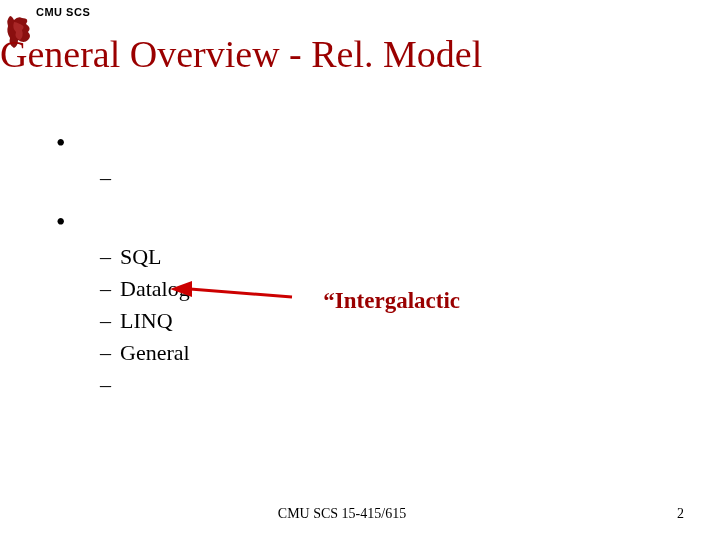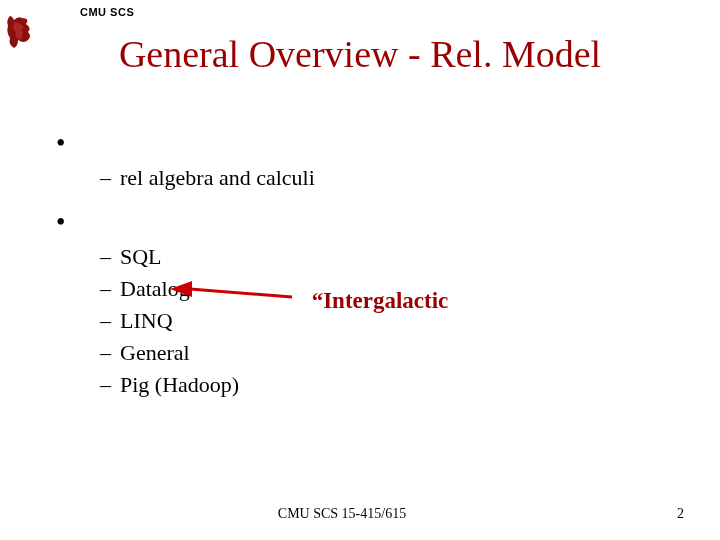--- a/index.html
+++ b/index.html
@@ -14,35 +14,33 @@
   }
   .header-label {
     position: absolute;
     top: 6px;
     left: 36px;
     font-size: 11px;
     font-weight: bold;
     color: #000;
     font-family: Arial, sans-serif;
     letter-spacing: 0.5px;
-    margin-left: 44px;
   }
   .logo {
     position: absolute;
     top: 14px;
     left: 4px;
     width: 30px;
     height: 36px;
   }
   .title {
     position: absolute;
     top: 32px;
     left: 0;
     width: 720px;
-    text-align: center;
     font-size: 38px;
     color: #9a0000;
     font-family: Georgia, 'Times New Roman', serif;
   }
   .body {
     position: absolute;
     top: 128px;
     left: 56px;
     width: 620px;
     font-family: Georgia, 'Times New Roman', serif;
@@ -75,21 +73,21 @@
   }
   .callout {
     position: absolute;
     left: 300px;
     top: 287px;
     font-family: Georgia, 'Times New Roman', serif;
     font-size: 23px;
     font-weight: bold;
     color: #9a0000;
     line-height: 1.25;
-    text-align: center;
+    text-align: right;
     width: 160px;
   }
   .arrow {
     position: absolute;
     left: 170px;
     top: 275px;
     width: 130px;
     height: 28px;
     pointer-events: none;
   }
@@ -126,21 +124,20 @@
 
 <div class="title">General Overview - Rel. Model</div>
 
 <div class="body">
   <div class="l1">
     <span class="bullet">•</span>
   </div>
   <div class="l2-group">
     <div class="l2">
       <span class="dash">–</span>
-      <span>rel algebra and calculi</span>
     </div>
   </div>
 
   <div class="l1">
     <span class="bullet">•</span>
   </div>
   <div class="l2-group">
     <div class="l2">
       <span class="dash">–</span>
       <span>SQL</span>
@@ -152,21 +149,20 @@
     <div class="l2">
       <span class="dash">–</span>
       <span>LINQ</span>
     </div>
     <div class="l2">
       <span class="dash">–</span>
       <span>General</span>
     </div>
     <div class="l2">
       <span class="dash">–</span>
-      <span>Pig (Hadoop)</span>
     </div>
   </div>
 </div>
 
 <svg class="arrow" viewBox="0 0 130 28">
   <defs>
     <marker id="back" markerWidth="1" markerHeight="1"></marker>
   </defs>
   <line x1="20" y1="14" x2="122" y2="22" stroke="#cc0000" stroke-width="3"></line>
   <polygon points="0,14 22,6 22,22" fill="#cc0000"></polygon>

